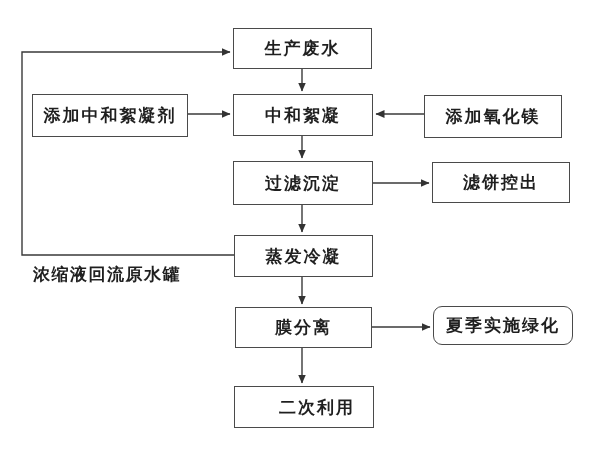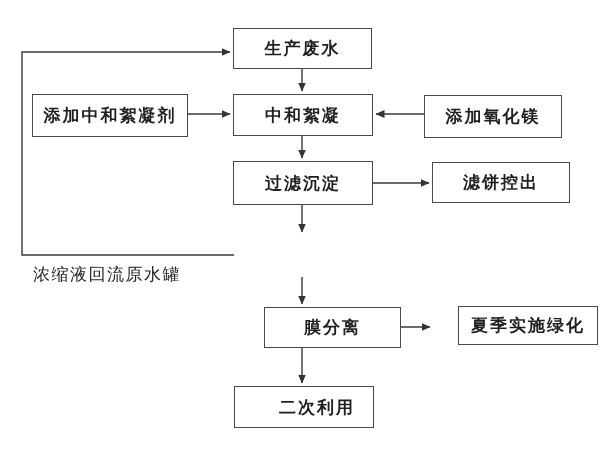--- a/index.html
+++ b/index.html
@@ -28,21 +28,21 @@
     font-weight: bold;
     letter-spacing: 2px;
     color: #1f1f1f;
     white-space: nowrap;
   }
   .edge-label {
     position: absolute;
     left: 33px;
     top: 263px;
     font-size: 17px;
-    font-weight: normal;
+    font-weight: bold;
     letter-spacing: 1.5px;
     color: #1f1f1f;
     white-space: nowrap;
   }
 </style>
 </head>
 <body>
 
 <div class="canvas">
 
@@ -93,26 +93,29 @@
   </div>
 
   <div class="node" style="left:233px; top:161px; width:140px; height:44px;text-align:center;">
     <span>过滤沉淀</span>
   </div>
 
   <div class="node" style="left:432px; top:162px; width:138px; height:41px;">
     <span>滤饼控出</span>
   </div>
 
+  <div class="node" style="left:234px; top:235px; width:139px; height:42px;">
+    <span>蒸发冷凝</span>
+  </div>
 
-  <div class="node" style="left:235px; top:307px; width:137px; height:41px;margin-left:29px;">
+  <div class="node" style="left:235px; top:307px; width:137px; height:41px;">
     <span>膜分离</span>
   </div>
 
-  <div class="node" style="left:458px; top:306px; width:140px; height:39px;">
+  <div class="node" style="left:433px; top:306px; width:140px; height:39px;border-radius:9px;">
     <span>夏季实施绿化</span>
   </div>
 
   <div class="node" style="left:234px; top:386px; width:140px; height:42px;padding-left:26px;">
     <span>二次利用</span>
   </div>
 
   <div class="edge-label">浓缩液回流原水罐</div>
 
 </div>

